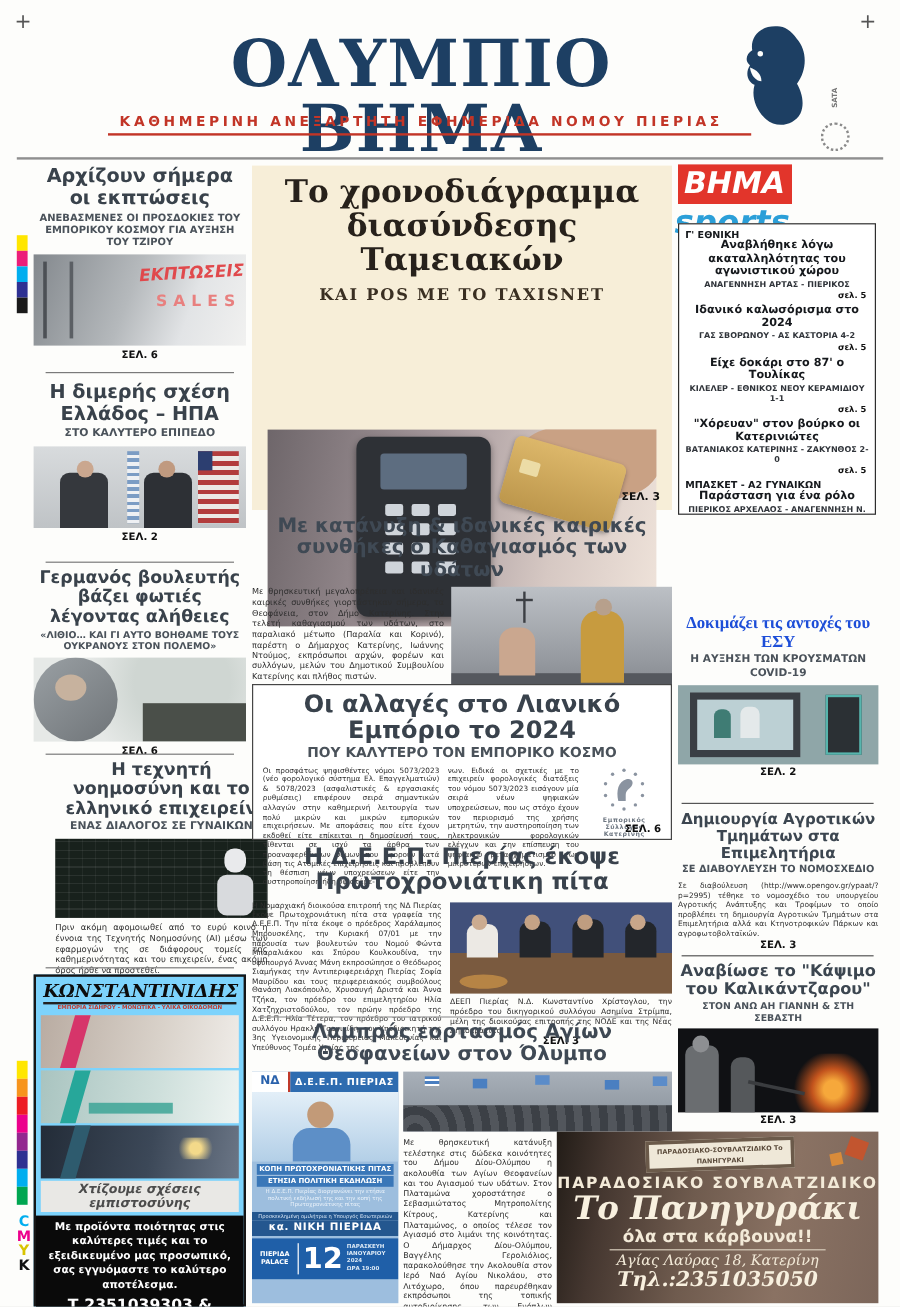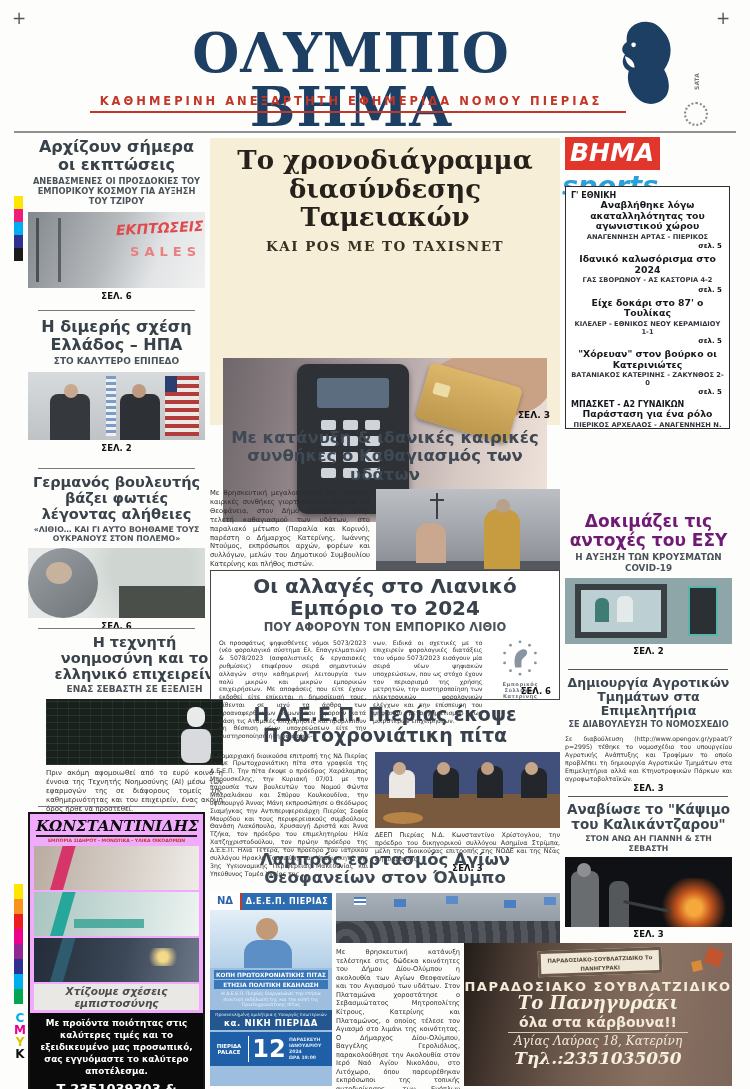--- a/index.html
+++ b/index.html
@@ -123,32 +123,32 @@
         <div class="abs" style="left:0;top:0;width:70px;height:70px;border-radius:50%;background:linear-gradient(140deg,#9aa0a4,#6f7478);"></div>
         <div class="abs" style="left:18px;top:14px;width:26px;height:22px;border-radius:50%;background:#c7b29e;"></div>
         <div class="abs" style="right:0;bottom:0;width:86px;height:32px;background:#4a4f49;"></div>
       </div>
       <div class="pg" style="margin-top:3px;">ΣΕΛ. 6</div>
     </div>
     <div class="abs thin-div" style="left:10px;top:492px;width:157px;"></div>
 
     <div class="abs" style="left:18px;top:498px;width:177px;">
       <div class="a-title" style="font-size:14.5px;">Η τεχνητή νοημοσύνη και το ελληνικό επιχειρείν</div>
-      <div class="a-sub" style="font-size:9px;margin-top:1px;">ΕΝΑΣ ΣΕΒΑΣΤΗ ΣΕ ΕΞΕΛΙΞΗ</div>
+      <div class="a-sub" style="font-size:9px;margin-top:1px;">ΕΝΑΣ ΔΙΑΛΟΓΟΣ ΣΕ ΓΥΝΑΙΚΩΝ</div>
       <div class="photo" style="height:66px;margin-top:4px;background:#18211c;">
         <div class="abs" style="left:0;top:0;right:0;bottom:0;background:repeating-linear-gradient(0deg,rgba(255,255,255,.08) 0 1px,transparent 1px 7px),repeating-linear-gradient(90deg,rgba(255,255,255,.05) 0 1px,transparent 1px 11px);"></div>
         <div class="abs" style="right:18px;top:8px;width:18px;height:20px;border-radius:8px;background:#e9eaec;"></div>
         <div class="abs" style="right:12px;top:30px;width:30px;height:34px;border-radius:8px;background:#d8dadd;"></div>
       </div>
       <div class="a-body" style="font-size:7px;margin-top:4px;">Πριν ακόμη αφομοιωθεί από το ευρύ κοινό η έννοια της Τεχνητής Νοημοσύνης (AI) μέσω των εφαρμογών της σε διάφορους τομείς της καθημερινότητας και του επιχειρείν, ένας ακόμη όρος ήρθε να προστεθεί.</div>
       <div class="pg">ΣΕΛ. 6</div>
     </div>
     <div class="abs thin-div" style="left:10px;top:670px;width:157px;"></div>
 
-    <div class="abs" style="left:0;top:676px;width:173px;height:273px;border:2px solid #161616;background:#f0abfc;">
+    <div class="abs" style="left:0;top:676px;width:173px;height:273px;border:2px solid #161616;background:#7dd3fc;">
       <div class="ctr" style="font-family:'DejaVu Serif','Liberation Serif',serif;font-style:italic;font-weight:bold;font-size:15px;color:#0c0c0c;border-bottom:2px solid #222;margin:3px 6px 0 6px;">ΚΩΝΣΤΑΝΤΙΝΙΔΗΣ</div>
       <div class="ctr" style="font-size:4.6px;font-weight:bold;color:#c03a2e;margin-top:1px;">ΕΜΠΟΡΙΑ ΣΙΔΗΡΟΥ - ΜΟΝΩΤΙΚΑ - ΥΛΙΚΑ ΟΙΚΟΔΟΜΩΝ</div>
       <div class="photo" style="height:44px;margin:3px 4px 0 4px;background:linear-gradient(100deg,#b9aca2,#d9d2ca 60%,#efece8);">
         <div class="abs" style="left:22px;top:-4px;width:13px;height:54px;background:#d6356a;transform:skewX(-16deg);"></div>
       </div>
       <div class="photo" style="height:44px;margin:2px 4px 0 4px;background:linear-gradient(100deg,#a9c4c0,#cfe0dc 60%,#eef4f2);">
         <div class="abs" style="left:22px;top:-4px;width:13px;height:54px;background:#27a79a;transform:skewX(-16deg);"></div>
         <div class="abs" style="left:40px;bottom:8px;width:70px;height:9px;background:#3da496;opacity:.85;"></div>
       </div>
       <div class="photo" style="height:44px;margin:2px 4px 0 4px;background:linear-gradient(100deg,#232c38,#3c4858 55%,#6b7686);">
@@ -194,21 +194,21 @@
         <div class="abs" style="left:120px;top:10px;width:14px;height:14px;border-radius:50%;background:#b7a08c;"></div>
         <div class="abs" style="left:40px;top:34px;width:30px;height:40px;border-radius:12px 12px 0 0;background:#caa78f;"></div>
         <div class="abs" style="left:60px;top:4px;width:2px;height:26px;background:#3c3f44;"></div>
         <div class="abs" style="left:54px;top:10px;width:14px;height:2px;background:#3c3f44;"></div>
       </div>
     </div>
   </div>
 
   <div class="abs" style="left:210px;top:570px;width:348px;height:128px;border:1.5px solid #454545;background:#fff;">
     <div class="a-title" style="font-size:20px;color:#39424c;margin-top:4px;">Οι αλλαγές στο Λιανικό Εμπόριο το 2024</div>
-    <div class="a-sub" style="font-size:11.5px;margin-top:1px;">ΠΟΥ ΑΦΟΡΟΥΝ ΤΟΝ ΕΜΠΟΡΙΚΟ ΛΙΘΙΟ</div>
+    <div class="a-sub" style="font-size:11.5px;margin-top:1px;">ΠΟΥ ΚΑΛΥΤΕΡΟ ΤΟΝ ΕΜΠΟΡΙΚΟ ΚΟΣΜΟ</div>
     <div style="display:flex;gap:7px;margin:4px 8px 0 8px;">
       <div class="a-body" style="width:148px;font-size:6.1px;line-height:1.28;">Οι προσφάτως ψηφισθέντες νόμοι 5073/2023 (νέο φορολογικό σύστημα Ελ. Επαγγελματιών) &amp; 5078/2023 (ασφαλιστικές &amp; εργασιακές ρυθμίσεις) επιφέρουν σειρά σημαντικών αλλαγών στην καθημερινή λειτουργία των πολύ μικρών και μικρών εμπορικών επιχειρήσεων. Με αποφάσεις που είτε έχουν εκδοθεί είτε επίκειται η δημοσίευσή τους, τίθενται σε ισχύ τα άρθρα των προαναφερθέντων νόμων που αφορούν κατά βάση τις Ατομικές επιχειρήσεις και προβλέπουν τη θέσπιση νέων υποχρεώσεων είτε την αυστηροποίηση ήδη υφιστάμε-</div>
       <div class="a-body" style="width:110px;font-size:6.1px;line-height:1.28;">νων. Ειδικά οι σχετικές με το επιχειρείν φορολογικές διατάξεις του νόμου 5073/2023 εισάγουν μία σειρά νέων ψηφιακών υποχρεώσεων, που ως στόχο έχουν τον περιορισμό της χρήσης μετρητών, την αυστηροποίηση των ηλεκτρονικών φορολογικών ελέγχων και την επίσπευση του ψηφιακού μετασχηματισμού των μικρότερων επιχειρήσεων.</div>
       <div style="width:62px;text-align:center;">
         <svg viewBox="0 0 40 40" width="38" height="38">
             <g fill="#8a93a0">
               <circle cx="20" cy="3" r="1.5"></circle>
               <circle cx="30" cy="6.6" r="1.5"></circle>
               <circle cx="36.2" cy="14.8" r="1.5"></circle>
               <circle cx="36.2" cy="25.2" r="1.5"></circle>
@@ -313,21 +313,21 @@
     <div>
       <div class="sp-label">ΜΠΑΣΚΕΤ - Α2 ΓΥΝΑΙΚΩΝ</div>
       <div class="sp-title">Παράσταση για ένα ρόλο</div>
       <div class="sp-detail">ΠΙΕΡΙΚΟΣ ΑΡΧΕΛΑΟΣ - ΑΝΑΓΕΝΝΗΣΗ Ν. ΡΥΣΙΟΥ 70-55</div>
 
     </div>
 
   </div>
 
   <div class="abs" style="left:565px;top:512px;width:167px;">
-    <div class="a-title" style="font-size:17px;color:#701a75;">Δοκιμάζει τις αντοχές του ΕΣΥ</div>
+    <div class="a-title" style="font-size:14px;color:#1d4ed8;font-family:Liberation Serif, serif;">Δοκιμάζει τις αντοχές του ΕΣΥ</div>
     <div class="a-sub" style="font-size:8.8px;margin-top:2px;">Η ΑΥΞΗΣΗ ΤΩΝ ΚΡΟΥΣΜΑΤΩΝ COVID-19</div>
     <div class="photo" style="height:66px;margin-top:5px;background:#8fa6a8;">
       <div class="abs" style="left:10px;top:6px;width:92px;height:54px;border:6px solid #3a3f44;background:#bcd0d4;box-sizing:border-box;"></div>
       <div class="abs" style="left:30px;top:20px;width:14px;height:24px;border-radius:6px 6px 0 0;background:#3f7c74;"></div>
       <div class="abs" style="left:52px;top:18px;width:16px;height:26px;border-radius:6px 6px 0 0;background:#e4e9ea;"></div>
       <div class="abs" style="right:14px;top:8px;width:30px;height:50px;background:#2b3034;border:2px solid #57b5ad;box-sizing:border-box;"></div>
     </div>
     <div class="pg" style="margin-top:2px;">ΣΕΛ. 2</div>
   </div>
   <div class="abs thin-div" style="left:568px;top:669px;width:160px;border-color:#555;"></div>
@@ -351,20 +351,20 @@
       <div class="abs" style="left:58px;top:48px;width:48px;height:3px;background:#3a3c3f;transform:rotate(12deg);"></div>
     </div>
     <div class="pg" style="margin-top:2px;">ΣΕΛ. 3</div>
   </div>
 
   <div class="abs" style="left:464px;top:943px;width:268px;height:143px;background:linear-gradient(100deg,#221c17,#453730 16%,#6f5b4e 42%,#8a7263 70%,#7c665a);overflow:hidden;">
     <div class="abs" style="right:10px;top:6px;width:16px;height:16px;background:#c2552f;transform:rotate(20deg);"></div>
     <div class="abs" style="right:30px;top:18px;width:10px;height:10px;background:#d98b3a;transform:rotate(-12deg);"></div>
     <div class="abs ctr" style="left:74px;top:6px;width:124px;height:26px;background:#efe8d8;border:3px solid #6b5a4a;transform:rotate(-2deg);font-size:5.4px;color:#5a4a3a;font-weight:bold;line-height:1.6;padding-top:3px;box-sizing:border-box;">ΠΑΡΑΔΟΣΙΑΚΟ-ΣΟΥΒΛΑΤΖΙΔΙΚΟ Το ΠΑΝΗΓΥΡΑΚΙ</div>
     <div class="ctr b" style="margin-top:36px;color:#f3ead8;font-size:13px;letter-spacing:1.5px;">ΠΑΡΑΔΟΣΙΑΚΟ ΣΟΥΒΛΑΤΖΙΔΙΚΟ</div>
-    <div class="ctr" style="font-family:'DejaVu Serif','Liberation Serif',serif;font-style:italic;font-weight:bold;font-size:18px;color:#f8f0df;line-height:1.05;">Το Πανηγυράκι</div>
+    <div class="ctr" style="font-family:'DejaVu Serif','Liberation Serif',serif;font-style:italic;font-weight:bold;font-size:27px;color:#f8f0df;line-height:1.05;">Το Πανηγυράκι</div>
     <div class="ctr b" style="color:#f3ead8;font-size:14px;margin-top:1px;">όλα στα κάρβουνα!!</div>
     <div style="width:180px;margin:2px auto 0 auto;border-top:1px solid #d8cdbb;"></div>
     <div class="ctr" style="font-family:'DejaVu Serif','Liberation Serif',serif;font-style:italic;color:#f3ead8;font-size:12px;margin-top:1px;">Αγίας Λαύρας 18, Κατερίνη</div>
     <div class="ctr b" style="font-family:'DejaVu Serif','Liberation Serif',serif;font-style:italic;color:#f8f0df;font-size:17px;">Τηλ.:2351035050</div>
   </div>
 
 </div>
 
 </body></html>

